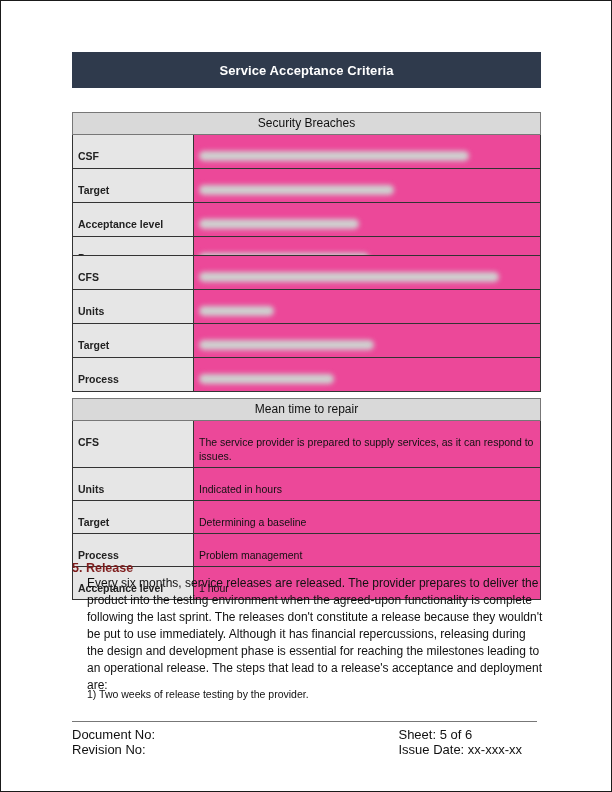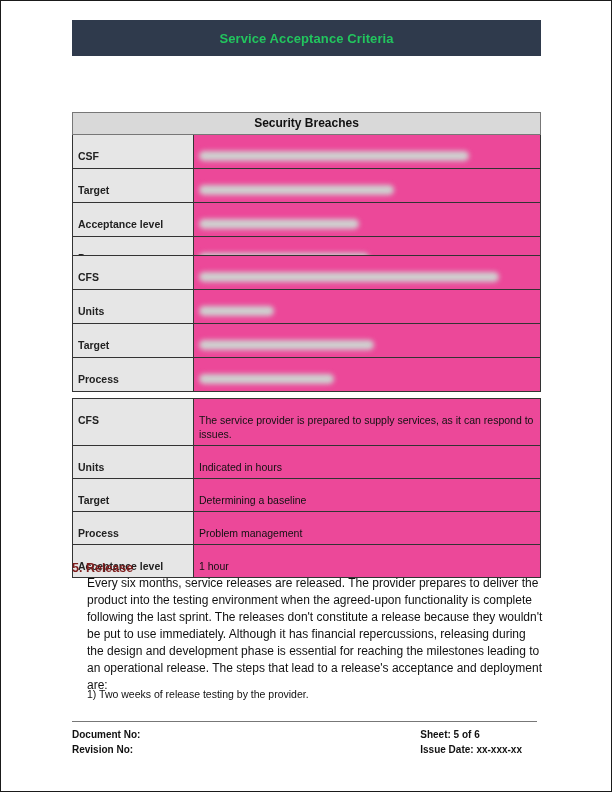--- a/index.html
+++ b/index.html
@@ -8,42 +8,42 @@
       position: relative;
       font-family: "Liberation Sans", "DejaVu Sans", sans-serif;
       color: #111;
       overflow: hidden;
     }
     .page-frame {
       position: absolute; left: 0; top: 0; width: 612px; height: 792px;
       border: 1px solid #1a1a1a;
     }
     .title-banner {
-      position: absolute; left: 72px; top: 20px; width: 469px; height: 36px;
+      position: absolute; left: 72px; top: 52px; width: 469px; height: 36px;
       background: #2f3a4c;
-      color: #22c55e;
+      color: #ffffff;
       font-weight: bold;
       font-size: 13px;
       display: flex; align-items: center; justify-content: center;
       letter-spacing: 0.1px;
     }
     table.crit {
       position: absolute; left: 72px; width: 469px;
       border-collapse: collapse;
       font-size: 10.5px;
     }
     table.crit td, table.crit th {
       border: 1px solid #333;
       padding: 14px 5px 4px 5px;
       vertical-align: top;
       line-height: 14px;
     }
     table.crit th {
       background: #d9d9d9;
-      font-weight: bold;
+      font-weight: normal;
       font-size: 12px;
       text-align: center;
       height: 22px;
       padding: 3px 5px;
       border-color: #777;
     }
     table.crit td.label {
       width: 121px;
       background: #e6e6e6;
       font-weight: bold;
@@ -74,21 +74,21 @@
     .list-item {
       position: absolute; left: 87px; top: 688px;
       font-size: 10.5px; color: #111; text-align: center;
     }
     .footer-rule {
       position: absolute; left: 72px; top: 721px; width: 465px; height: 1px;
       background: #777;
     }
     .footer-left, .footer-right {
       position: absolute; top: 727px;
-      font-size: 10px; line-height: 15px; color: #111; font-weight: bold;
+      font-size: 13px; line-height: 15px; color: #111;
     }
     .footer-left { left: 72px; }
     .footer-right { right: 90px; text-align: left; }
   </style>
 </head>
 <body>
 
 <div class="page-frame"></div>
 
 <div class="title-banner">Service Acceptance Criteria</div>
@@ -133,20 +133,23 @@
   </tr>
   <tr class="row">
     <td class="label">Process</td>
     <td class="value"><span class="blurred" style="width:135px">[redacted]</span></td>
   </tr>
 </tbody>
   </table>
 
 <table class="crit" style="top:398px;">
   <tbody>
+      <tr>
+    <th colspan="2">Mean time to repair</th>
+  </tr>
   <tr class="row">
     <td class="label">CFS</td>
     <td class="value">The service provider is prepared to supply services, as it can respond to issues.</td>
   </tr>
   <tr class="row">
     <td class="label">Units</td>
     <td class="value">Indicated in hours</td>
   </tr>
   <tr class="row">
     <td class="label">Target</td>

